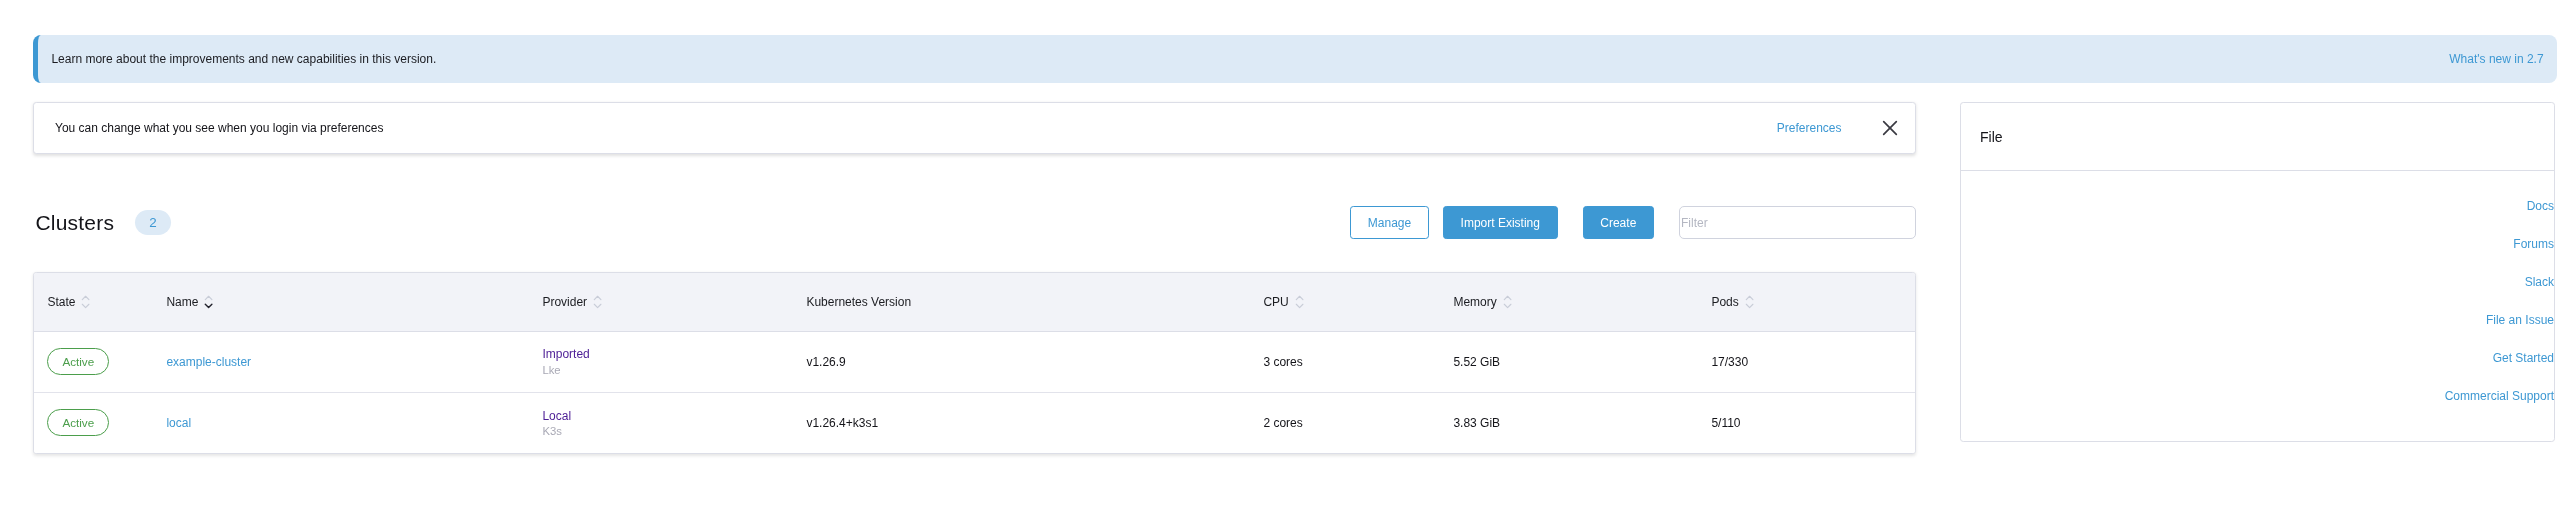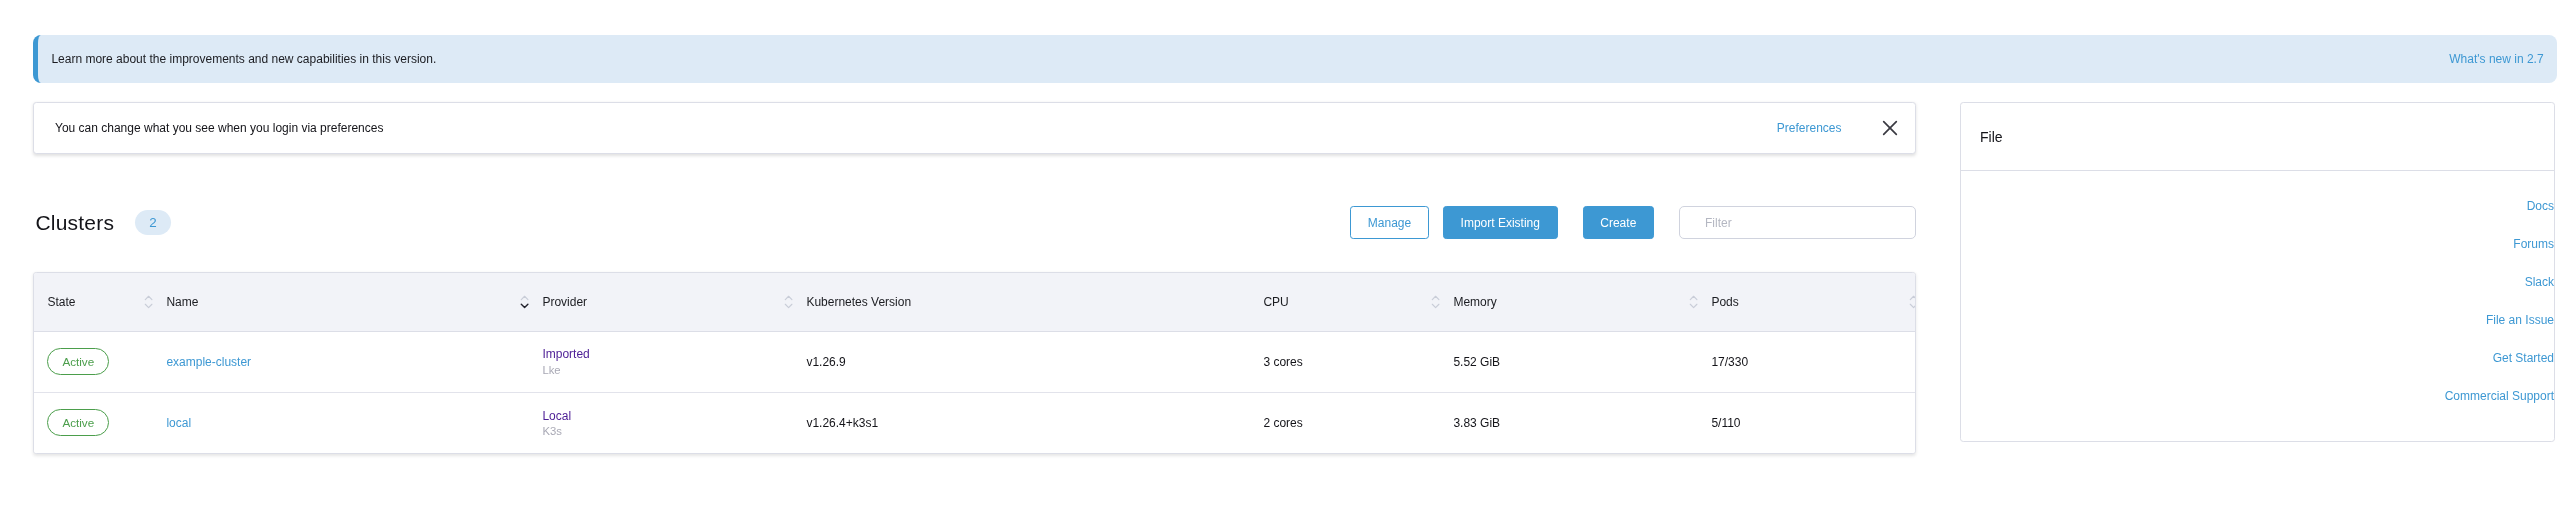--- a/index.html
+++ b/index.html
@@ -69,21 +69,21 @@
     font-family: inherit;
   }
   .btn-secondary { background: #fff; border: 0.8px solid #3d98d3; color: #3d98d3; margin-right: 14px; }
   .btn-primary { background: #3d98d3; border: 0.8px solid #3d98d3; color: #fff; margin-right: 25px; }
   .btn-primary:last-of-type { margin-right: 0; }
   .filter-input {
     margin-left: 25px;
     width: 237px; height: 33px;
     border: 0.8px solid #d0d3de;
     border-radius: 5px;
-    padding: 0 25px;
+    padding: 0 1px;
     font-size: 12px;
     font-family: inherit;
     color: #141419;
     outline: none;
     background: #fff;
   }
   .filter-input::placeholder { color: #b4b7c2; }
 
   
   .table-wrap {
@@ -100,21 +100,21 @@
     background: #f2f3f8;
     border-bottom: 0.8px solid #dcdee7;
     text-align: left;
     font-weight: 400;
     font-size: 12px;
     padding: 0 0 0 13.4px;
     color: #1b1c21;
     cursor: pointer;
   }
   th.no-sort { cursor: default; }
-  .th-inner { display: flex; align-items: center; justify-content: space-between; }
+  .th-inner { display: flex; align-items: center; }
   .sort { display: inline-flex; flex-direction: column; margin-left: 5.8px; row-gap: 2.5px; }
   .sort svg polyline { stroke: #c9cdd8; stroke-width: 1.4; fill: none; stroke-linecap: round; stroke-linejoin: round; }
   th.sorted-desc .chev-down polyline { stroke: #24242e; stroke-width: 1.7; }
   tbody td {
     height: 61px;
     padding: 0 0 0 13.4px;
     font-size: 12px;
     vertical-align: middle;
     background: #fff;
   }

